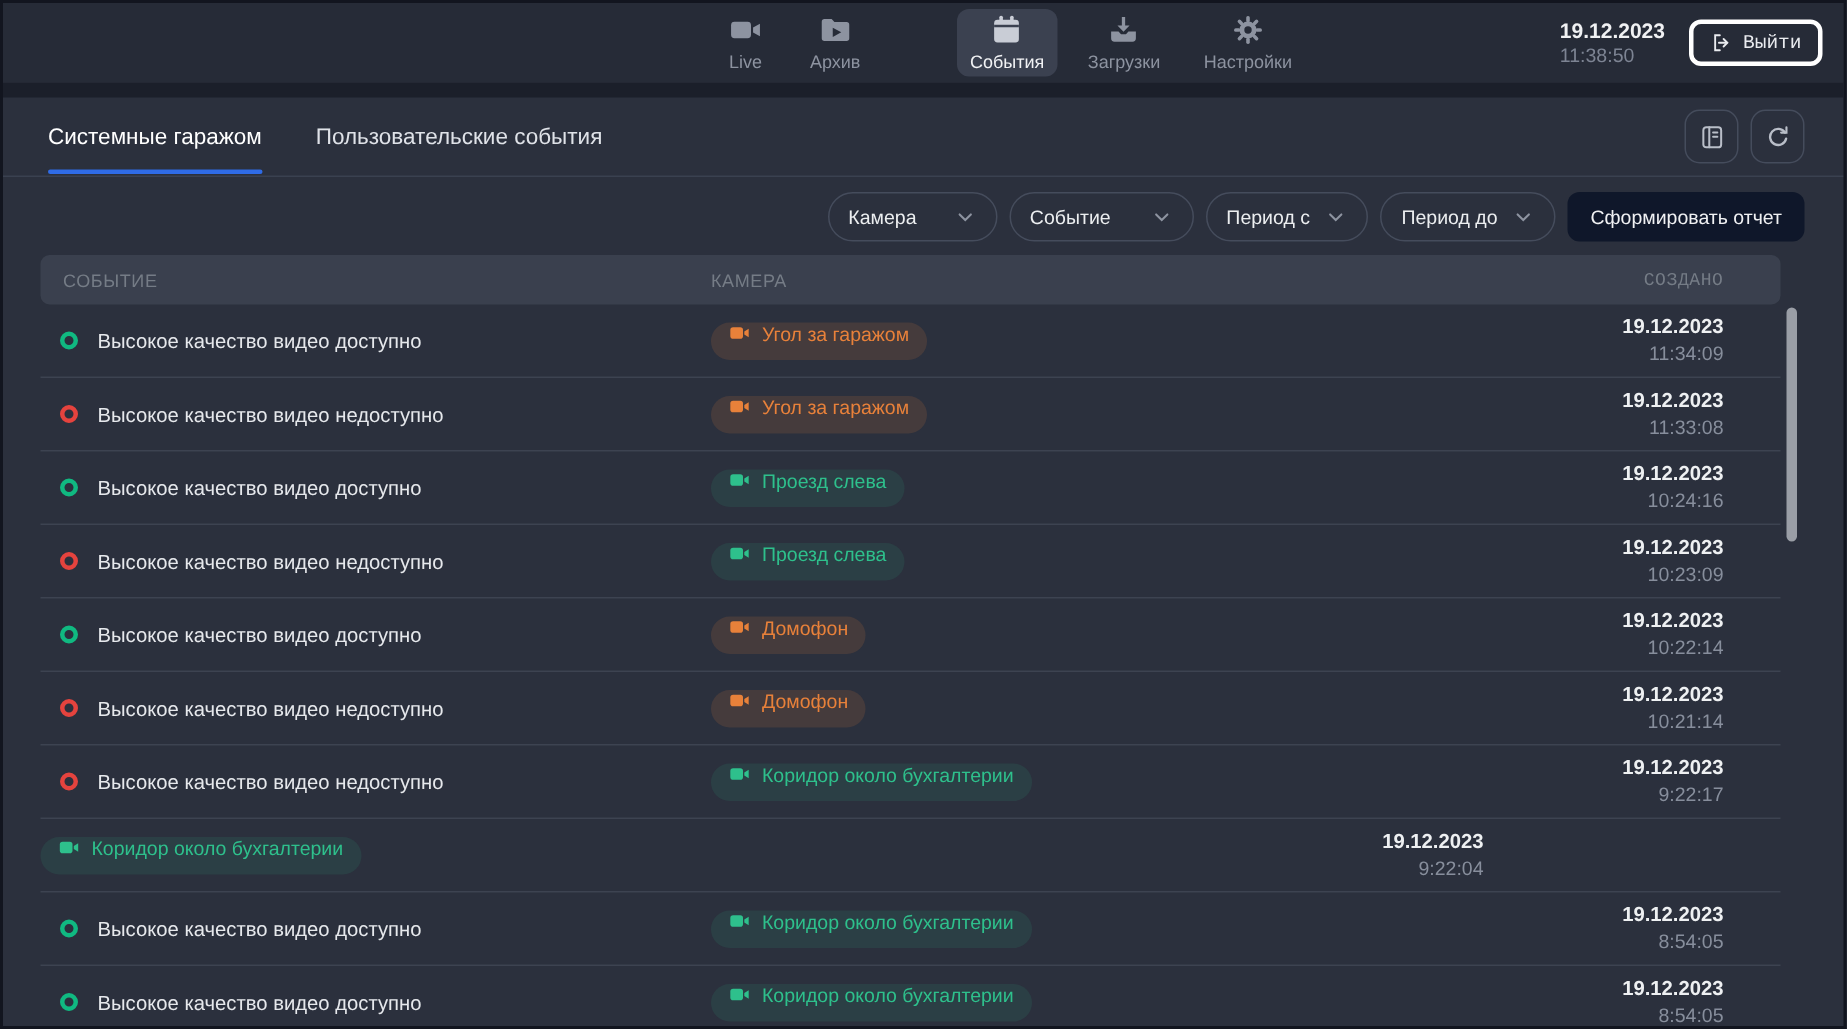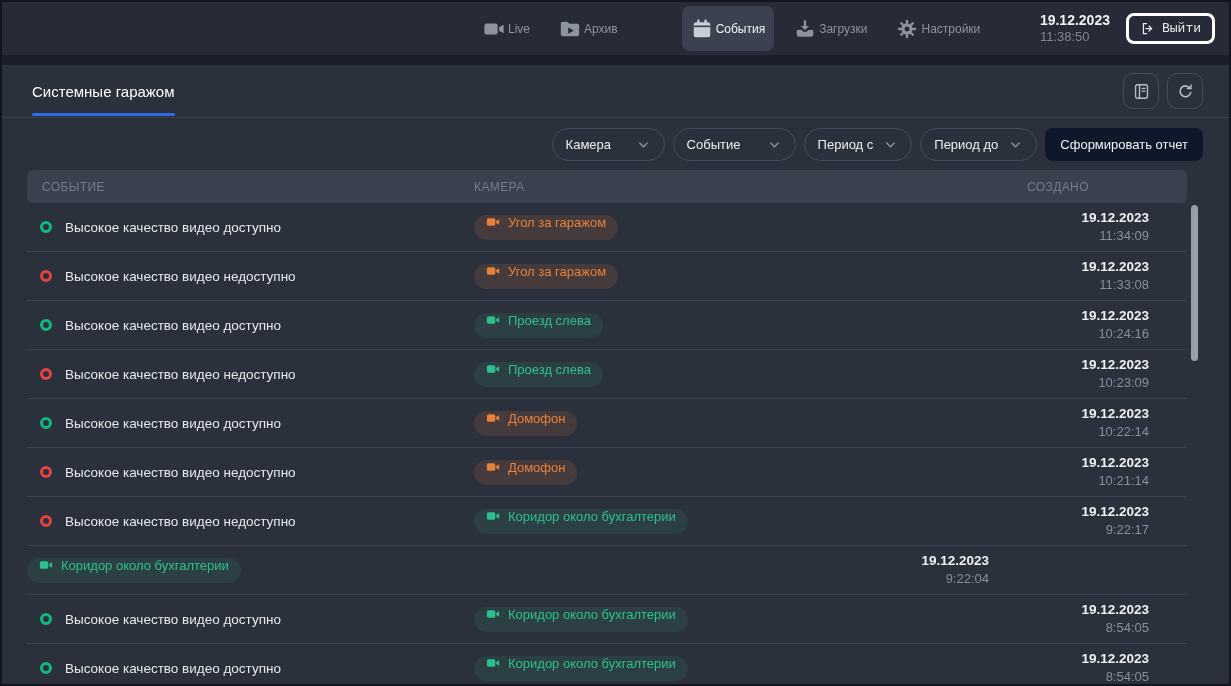--- a/index.html
+++ b/index.html
@@ -12,21 +12,21 @@
     overflow:hidden;
     color:#e9ebef;
   }
   :root {
     --accent:#2f6be6; --ok:#10b981; --err:#e5433e;
     --orange:#e8813a; --green:#2ec08c;
   }
   
   .topbar { height:53px; background:#262b37; position:relative; display:flex; align-items:center; }
   .nav { position:absolute; left:472px; top:0; height:53px; display:flex; align-items:center; gap:11px; }
-  .nav-item { display:flex; flex-direction:row; align-items:center; justify-content:center; gap:3px;
+  .nav-item { display:flex; flex-direction:column; align-items:center; justify-content:center; gap:3px;
               height:45px; min-width:46px; padding:4px 9px; border-radius:8px; cursor:pointer; }
   .nav-item .nav-ic { width:22px; height:22px; color:#8d93a0; display:block; }
   .nav-item .nav-label { font-size:12px; color:#8d93a0; white-space:nowrap; }
   .nav-item.active { background:#3b4150;margin-left:44px; }
   .nav-item.active .nav-ic { color:#c9cdd6; }
   .nav-item.active .nav-label { color:#f2f3f5; }
   .topbar-right { position:absolute; right:14px; top:0; height:53px; display:flex; align-items:center; gap:16px; }
   .datetime { text-align:left; line-height:1.3; }
   .dt-date { font-size:14px; font-weight:bold; color:#f0f1f3; }
   .dt-time { font-size:13px; color:#7d8493; }
@@ -58,21 +58,21 @@
   .w-camera { min-width:113px; } .w-event { min-width:123px; }
   .w-from { min-width:93px; } .w-to { min-width:101px; }
   .report-btn { height:33px; padding:0 15px; background:#0f172a; border:none; border-radius:8px;
                 color:#f0f1f3; font-size:13px; font-family:inherit; cursor:pointer; }
   
   .table { margin:9px 0 0 25px; width:1160px; }
   .thead { height:33px; background:#3a404e; border-radius:6px; display:grid;
            grid-template-columns:447px 1fr 160px; align-items:center;
            color:#757c86; font-size:12px; letter-spacing:.4px; }
   .thead .c1 { padding-left:15px; }
-  .thead .c3 { text-align:left; padding-right:38px; }
+  .thead .c3 { text-align:right; padding-right:38px;font-family:Liberation Mono, monospace; }
   .trow { height:49px; display:grid; grid-template-columns:447px 1fr 160px;
           align-items:center; border-bottom:1px solid #3d4351; cursor:default; }
   .cell-event { display:flex; align-items:center; gap:13px; padding-left:13px; }
   .ring { width:12px; height:12px; border-radius:50%; border:3px solid #888; flex:none; }
   .trow[data-status="ok"] .ring { border-color:var(--ok); }
   .trow[data-status="error"] .ring { border-color:var(--err); }
   .event-text { font-size:13.5px; color:#e6e8ec; }
   .badge { display:inline-flex; gap:8px; height:25px; padding:0 12px;
            border-radius:13px; font-size:13px; cursor:pointer; }
   .badge svg { width:14px; height:14px; flex:none; }
@@ -172,20 +172,21 @@
         </svg>
       <span>Выйти</span>
     </button>
   </div>
 </div>
 
 <div class="gap-strip"></div>
 
 <div class="tabs-row">
   <div class="tab active">Системные гаражом</div>
+  <div class="tab">Пользовательские события</div>
 
   <div class="tab-actions">
     <button class="icon-btn">
       <svg viewBox="0 0 24 24" fill="none" stroke="currentColor" stroke-width="1.7" stroke-linecap="round">
           <rect x="4.5" y="3.5" width="15" height="17" rx="2.5"></rect>
           <path d="M9.5 3.5v17"></path>
           <path d="M12.7 8h3.6M12.7 11.5h3.6"></path>
         </svg>
     </button>
     <button class="icon-btn">

